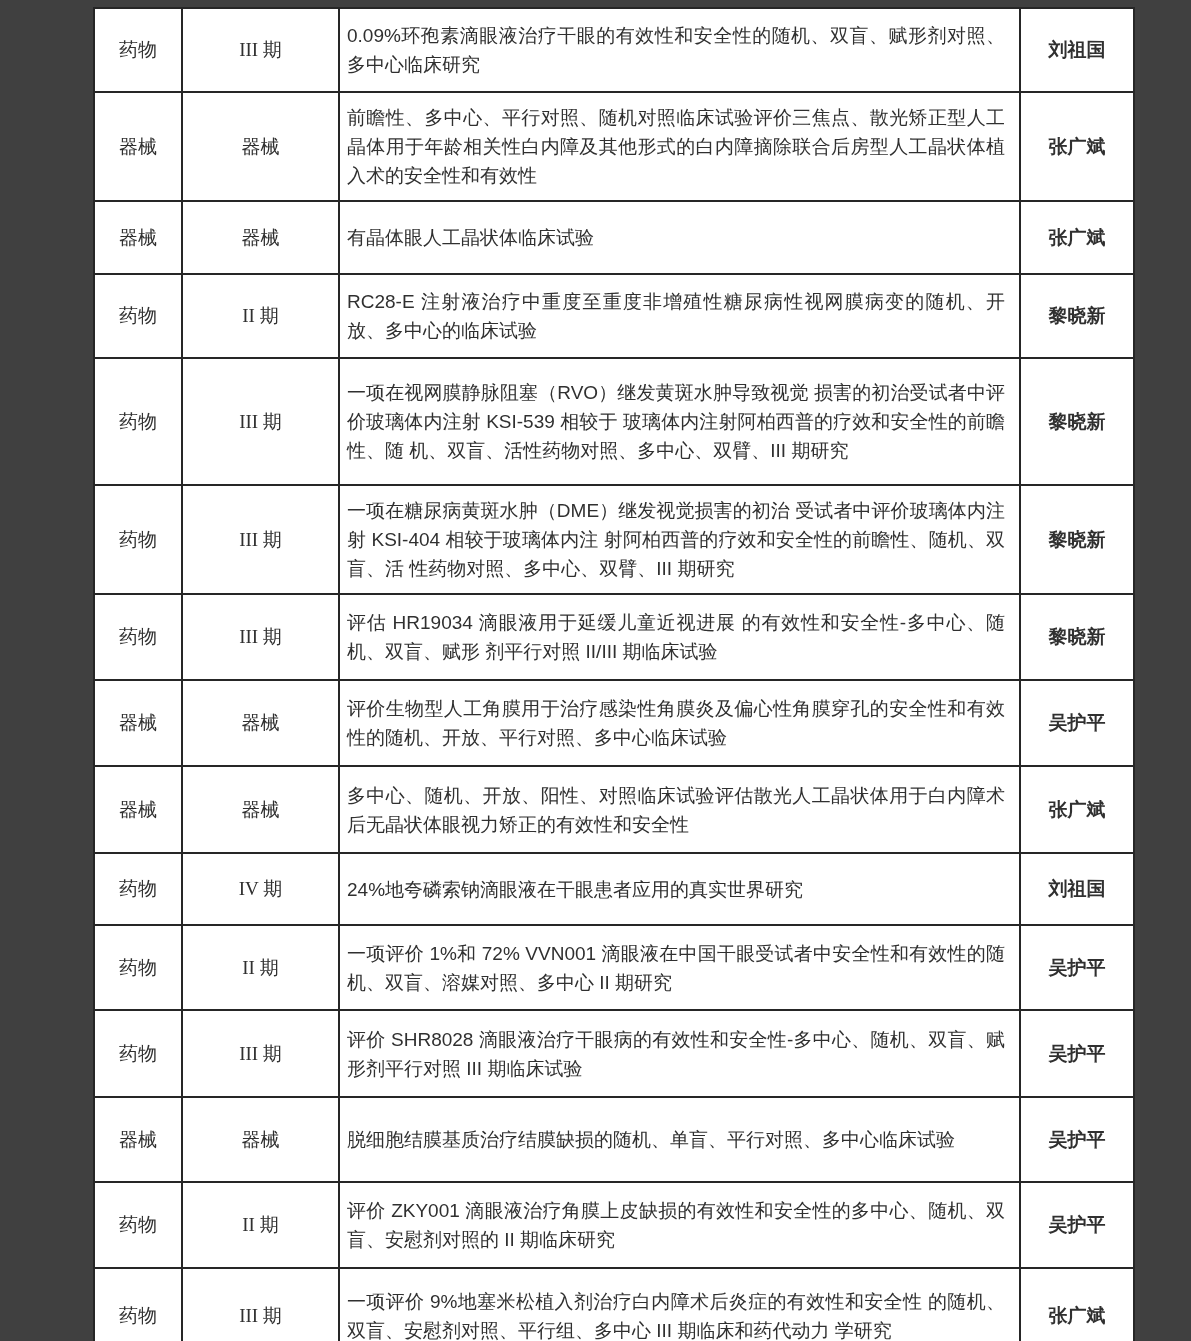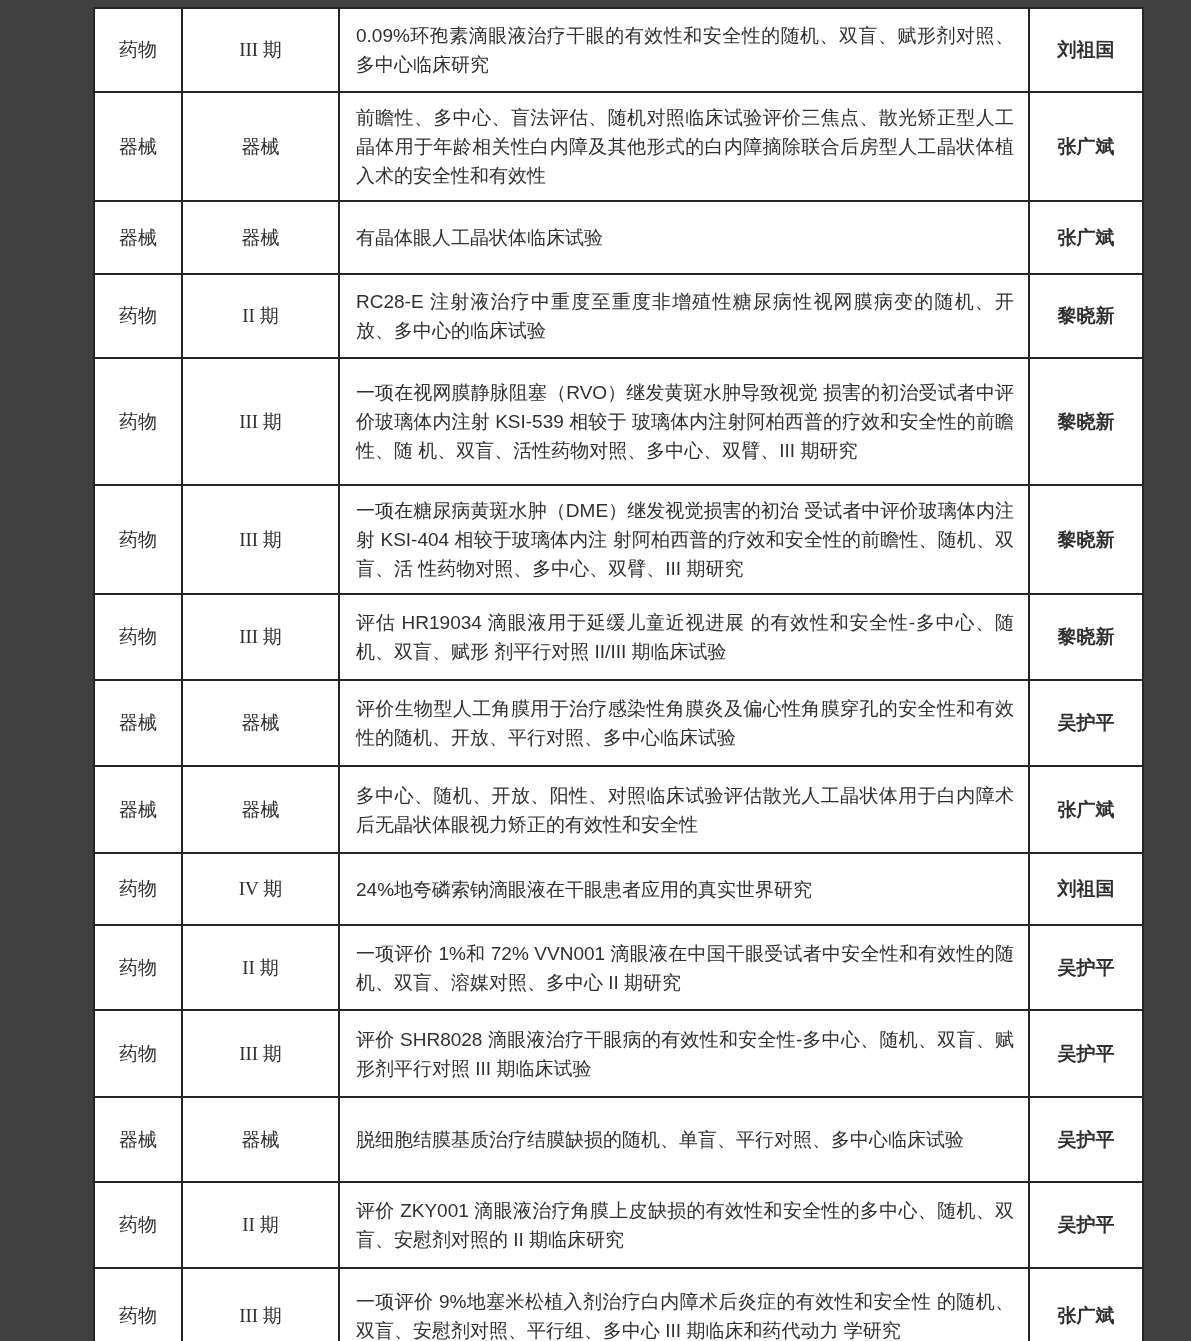--- a/index.html
+++ b/index.html
@@ -28,21 +28,21 @@
     font-size: 19px;
   }
   table.trials td {
     border: 2px solid #262626;
     background: #ffffff;
     vertical-align: middle;
     overflow: hidden;
   }
   td.c-category { width: 84px;  text-align: center; }
   td.c-phase    { width: 153px; text-align: center; font-family: Liberation Serif, serif; }
-  td.c-title    { width: 658px; text-align: justify; padding: 10px 14px 10px 16px; line-height: 29px; }
+  td.c-title    { width: 658px; text-align: justify; padding: 10px 14px 10px 7px; line-height: 29px; }
   td.c-pi       { width: 110px; text-align: center; font-weight: bold; }
   tr:nth-child(1)  { height: 84px; }
   tr:nth-child(2)  { height: 95px; }
   tr:nth-child(3)  { height: 73px; }
   tr:nth-child(4)  { height: 84px; }
   tr:nth-child(5)  { height: 127px; }
   tr:nth-child(6)  { height: 94px; }
   tr:nth-child(7)  { height: 86px; }
   tr:nth-child(8)  { height: 86px; }
   tr:nth-child(9)  { height: 87px; }
@@ -61,21 +61,21 @@
     <tbody>
       <tr>
         <td class="c-category">药物</td>
         <td class="c-phase">III 期</td>
         <td class="c-title">0.09%环孢素滴眼液治疗干眼的有效性和安全性的随机、双盲、赋形剂对照、多中心临床研究</td>
         <td class="c-pi">刘祖国</td>
       </tr>
       <tr>
         <td class="c-category">器械</td>
         <td class="c-phase">器械</td>
-        <td class="c-title">前瞻性、多中心、盲法评估、随机对照临床试验评价三焦点、散光矫正型人工晶体用于年龄相关性白内障及其他形式的白内障摘除联合后房型人工晶状体植入术的安全性和有效性</td>
+        <td class="c-title">前瞻性、多中心、平行对照、随机对照临床试验评价三焦点、散光矫正型人工晶体用于年龄相关性白内障及其他形式的白内障摘除联合后房型人工晶状体植入术的安全性和有效性</td>
         <td class="c-pi">张广斌</td>
       </tr>
       <tr>
         <td class="c-category">器械</td>
         <td class="c-phase">器械</td>
         <td class="c-title">有晶体眼人工晶状体临床试验</td>
         <td class="c-pi">张广斌</td>
       </tr>
       <tr>
         <td class="c-category">药物</td>

